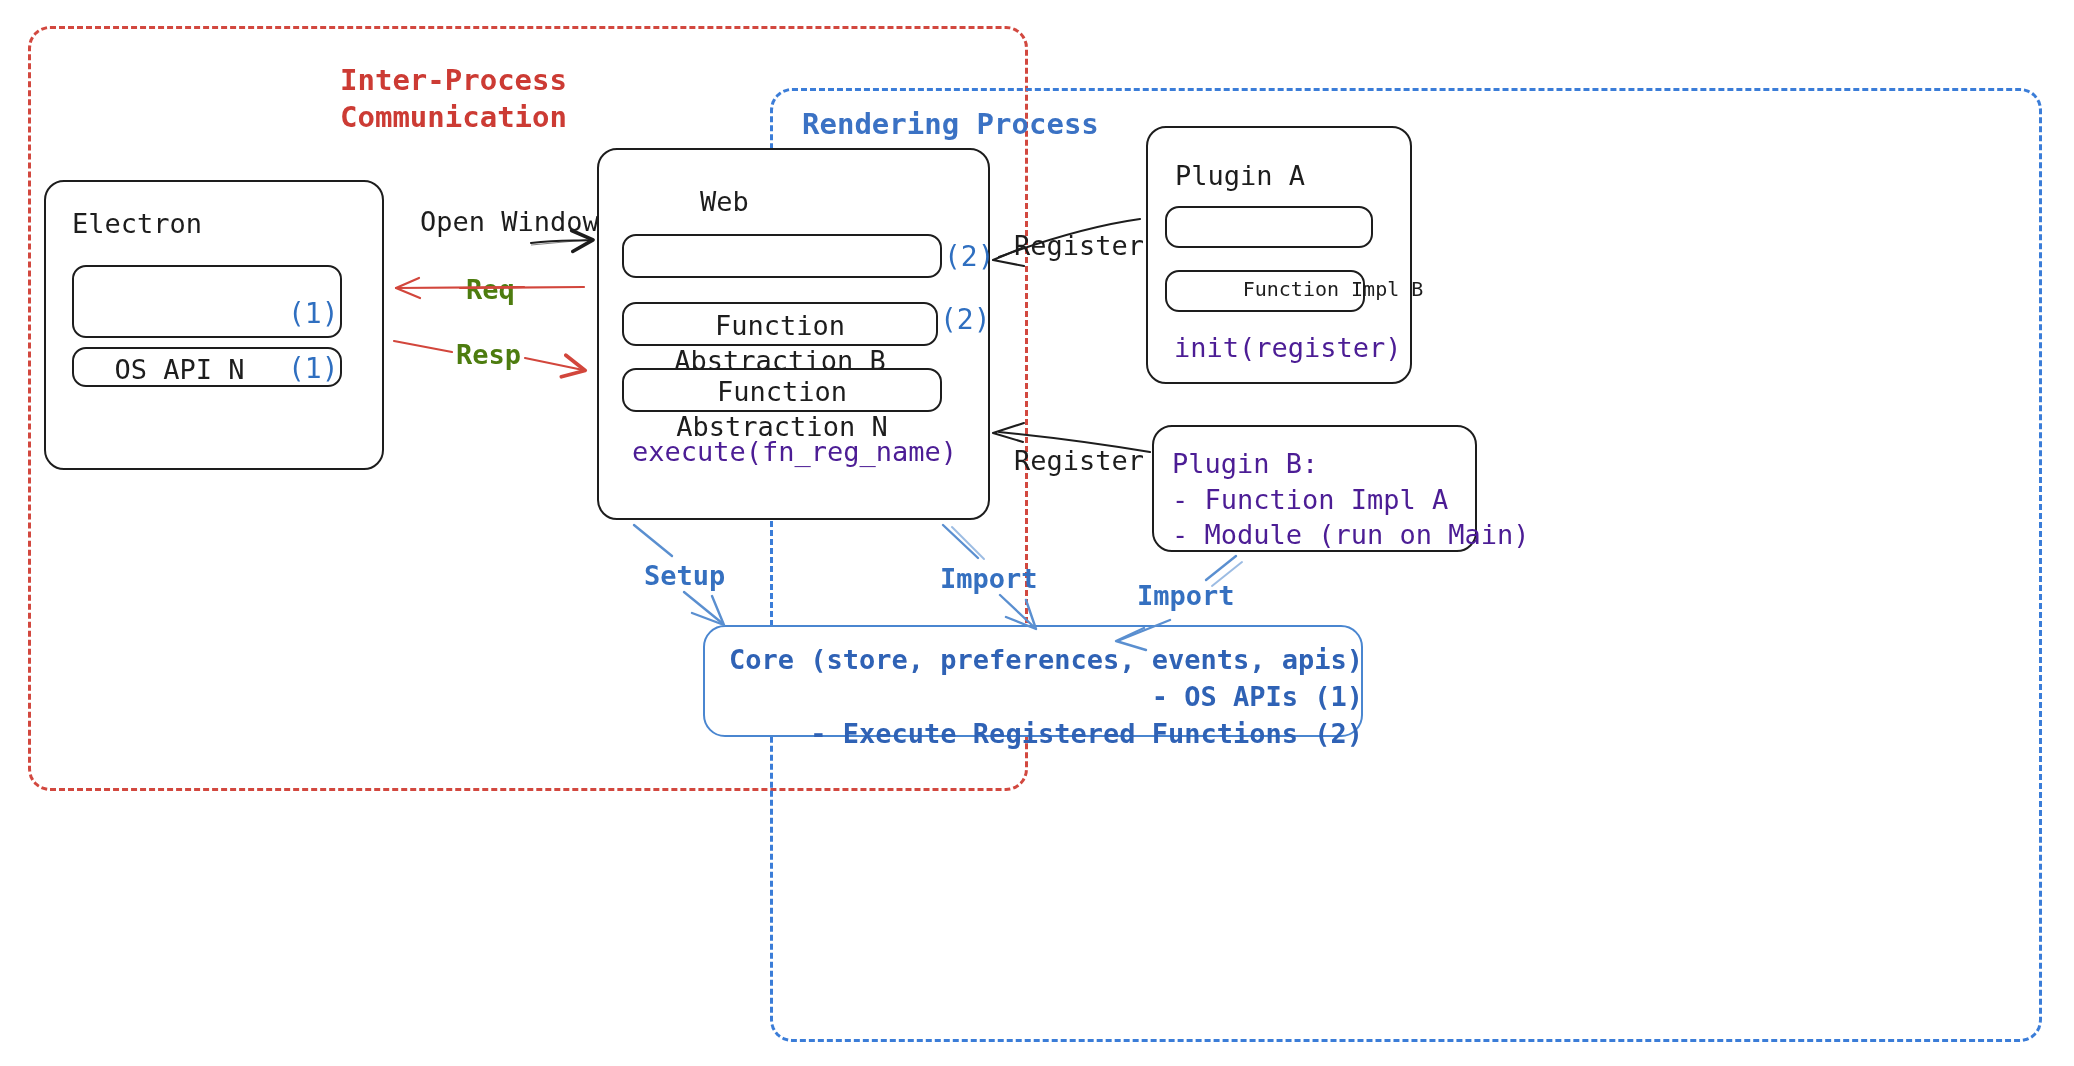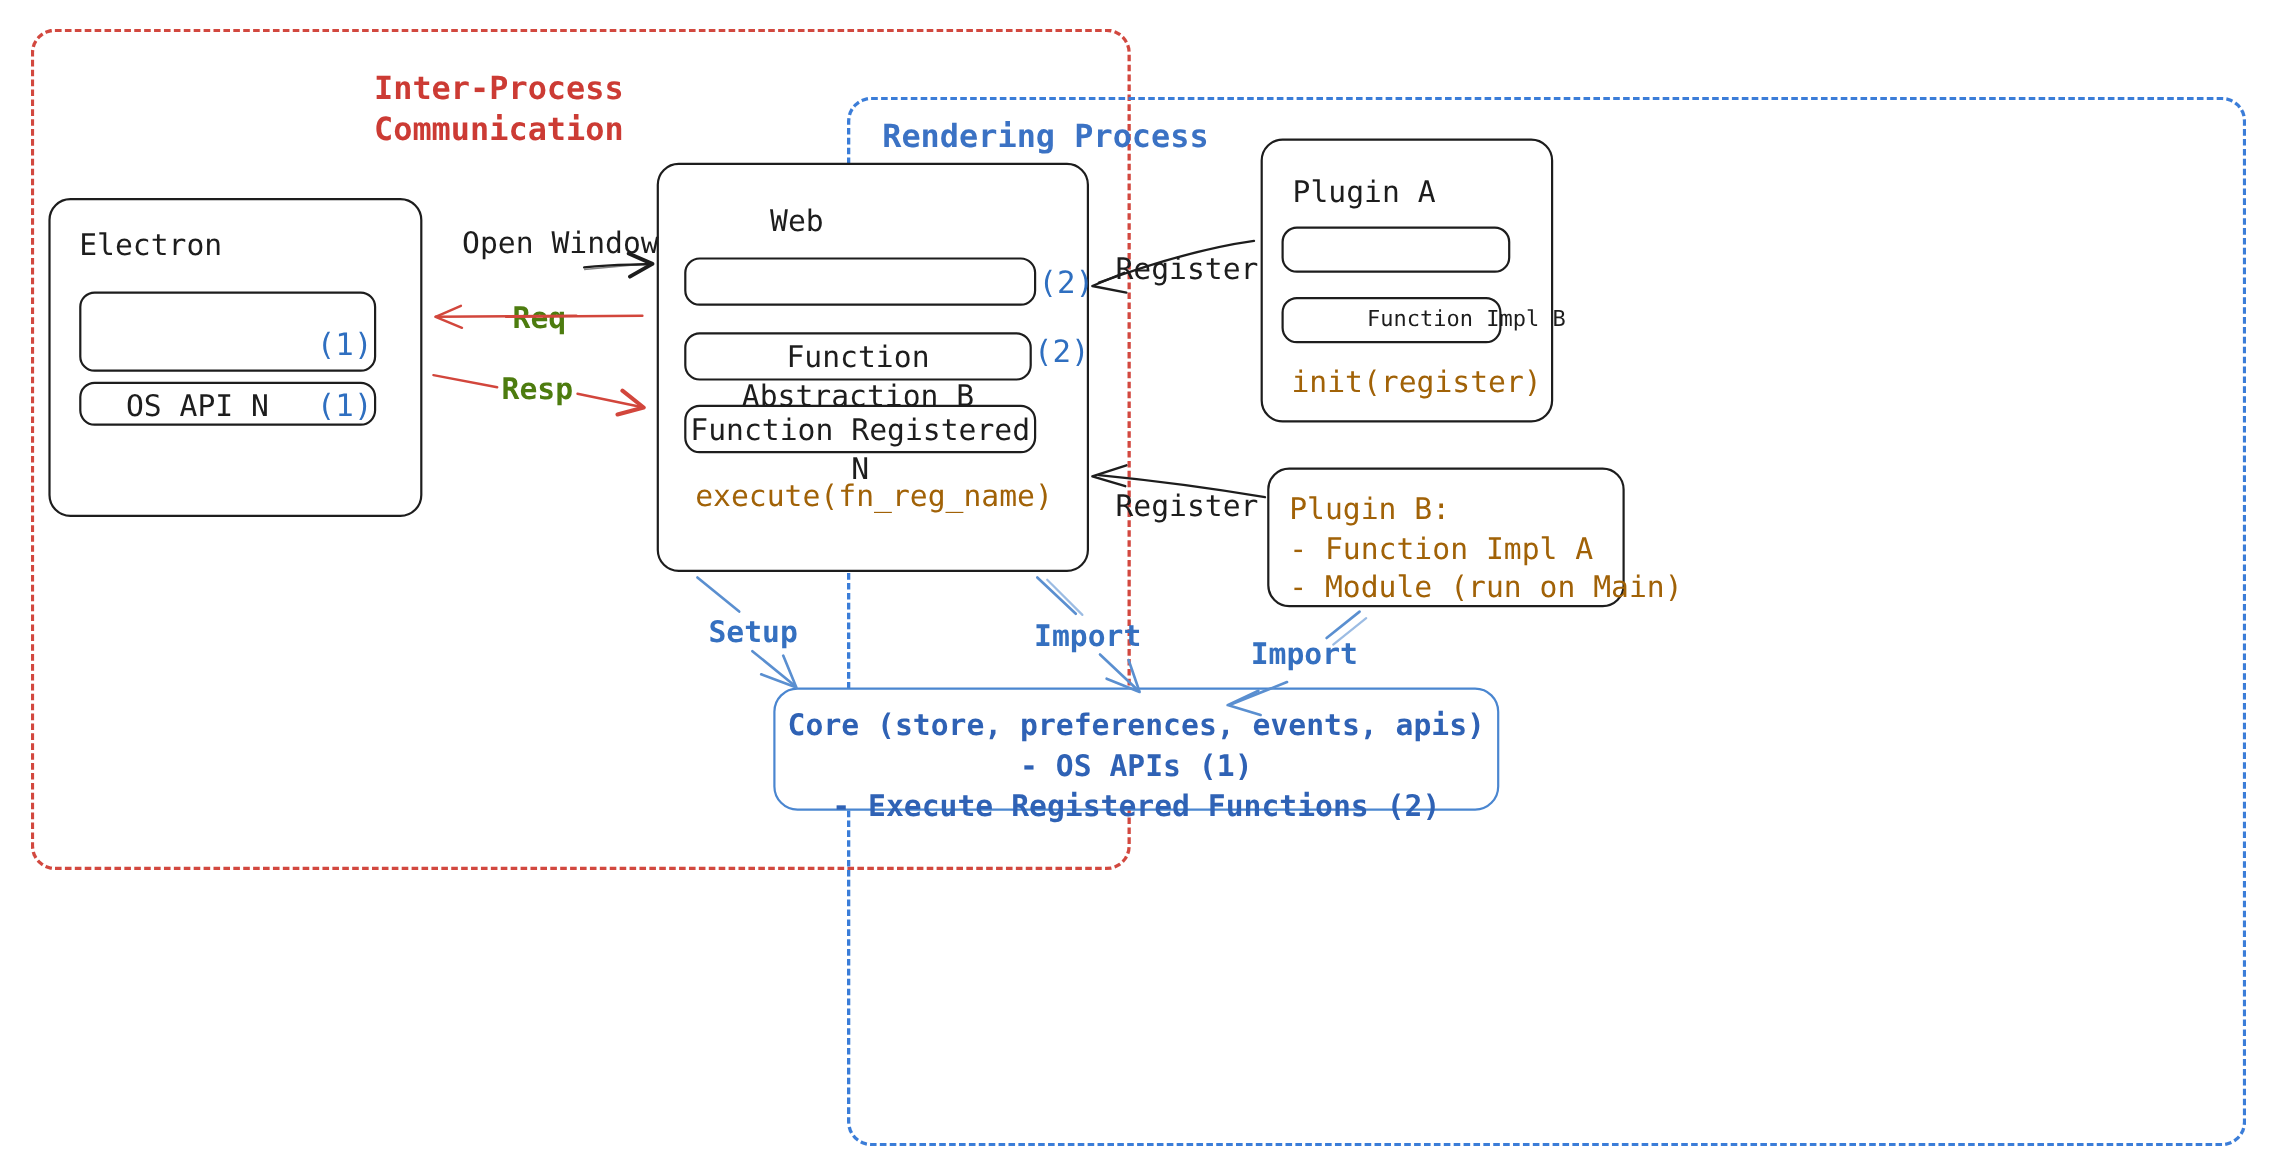--- a/index.html
+++ b/index.html
@@ -14,21 +14,21 @@
 
   .region-label{position:absolute;font-family:"DejaVu Sans Mono",monospace;font-weight:700;line-height:1.28;white-space:pre-line;}
   .label-ipc{color:#cc3b34;font-size:29px;}
   .label-render{color:#3b72c4;font-size:29px;}
 
   
   .box{position:absolute;box-sizing:border-box;border:2.2px solid #1d1d1d;border-radius:20px;background:#ffffff;}
   .box.sub{border-width:2px;border-radius:14px;}
   .box-title{position:absolute;font-family:"DejaVu Sans Mono",monospace;color:#1d1d1d;font-size:27px;white-space:nowrap;}
   .box-sub-text{position:absolute;width:100%;text-align:center;font-family:"DejaVu Sans Mono",monospace;color:#1d1d1d;font-size:27px;line-height:1.3;white-space:pre-line;}
-  .free-text{position:absolute;font-family:"DejaVu Sans Mono",monospace;color:#a16207;font-size:27px;white-space:pre-line;line-height:1.32;}
+  .free-text{position:absolute;font-family:"DejaVu Sans Mono",monospace;color:#4c1d95;font-size:27px;white-space:pre-line;line-height:1.32;}
 
   .step-tag{position:absolute;font-family:"DejaVu Sans Mono",monospace;color:#2f6fc0;font-size:28px;white-space:nowrap;}
 
   
   .arrow-label{position:absolute;font-family:"DejaVu Sans Mono",monospace;font-size:27px;white-space:nowrap;}
   .arrow-label.black{color:#1d1d1d;}
   .arrow-label.red{color:#4d7c0f;font-weight:700;}
   .arrow-label.blue{color:#3570c0;font-weight:700;}
 
   
@@ -65,41 +65,41 @@
   <div class="box-title" style="left:700px;top:186px;">Web</div>
 
   <div class="box sub" style="left:622px;top:234px;width:320px;height:44px;"></div>
   <div class="step-tag" style="left:944px;top:240px;">(2)</div>
 
   <div class="box sub" style="left:622px;top:302px;width:316px;height:44px;"></div>
   <div class="box-sub-text" style="left:622px;top:308px;width:316px;">Function Abstraction B</div>
   <div class="step-tag" style="left:940px;top:303px;">(2)</div>
 
   <div class="box sub" style="left:622px;top:368px;width:320px;height:44px;"></div>
-  <div class="box-sub-text" style="left:622px;top:374px;width:320px;">Function Registered N</div>
+  <div class="box-sub-text" style="left:622px;top:374px;width:320px;">Function Abstraction N</div>
 
   <div class="free-text" style="left:632px;top:434px;">execute(fn_reg_name)</div>
 
   <div class="box" style="left:1146px;top:126px;width:266px;height:258px;"></div>
   <div class="box-title" style="left:1175px;top:160px;">Plugin A</div>
 
   <div class="box sub" style="left:1165px;top:206px;width:208px;height:42px;"></div>
 
   <div class="box sub" style="left:1165px;top:270px;width:200px;height:42px;"></div>
   <div class="box-sub-text" style="left:1233px;top:276px;width:200px;font-size:20px;">Function Impl B</div>
 
   <div class="free-text" style="left:1174px;top:330px;">init(register)</div>
 
   <div class="box" style="left:1152px;top:425px;width:325px;height:127px;"></div>
   <div class="free-text" style="left:1172px;top:446px;">Plugin B:
 - Function Impl A
 - Module (run on Main)</div>
 
   <div class="core-box" style="left:703px;top:625px;width:660px;height:112px;"></div>
-  <div class="core-text" style="left:703px;top:642px;width:660px;">Core (store, preferences, events, apis)
+  <div class="core-text" style="left:703px;top:642px;width:660px;text-align:right;">Core (store, preferences, events, apis)
 - OS APIs (1)
 - Execute Registered Functions (2)</div>
 
   <div class="arrow-label black" style="left:420px;top:206px;">Open Window</div>
   <div class="arrow-label red" style="left:466px;top:274px;">Req</div>
   <div class="arrow-label red" style="left:456px;top:339px;">Resp</div>
   <div class="arrow-label black" style="left:1014px;top:230px;">Register</div>
   <div class="arrow-label black" style="left:1014px;top:445px;">Register</div>
   <div class="arrow-label blue" style="left:644px;top:560px;">Setup</div>
   <div class="arrow-label blue" style="left:940px;top:563px;">Import</div>

